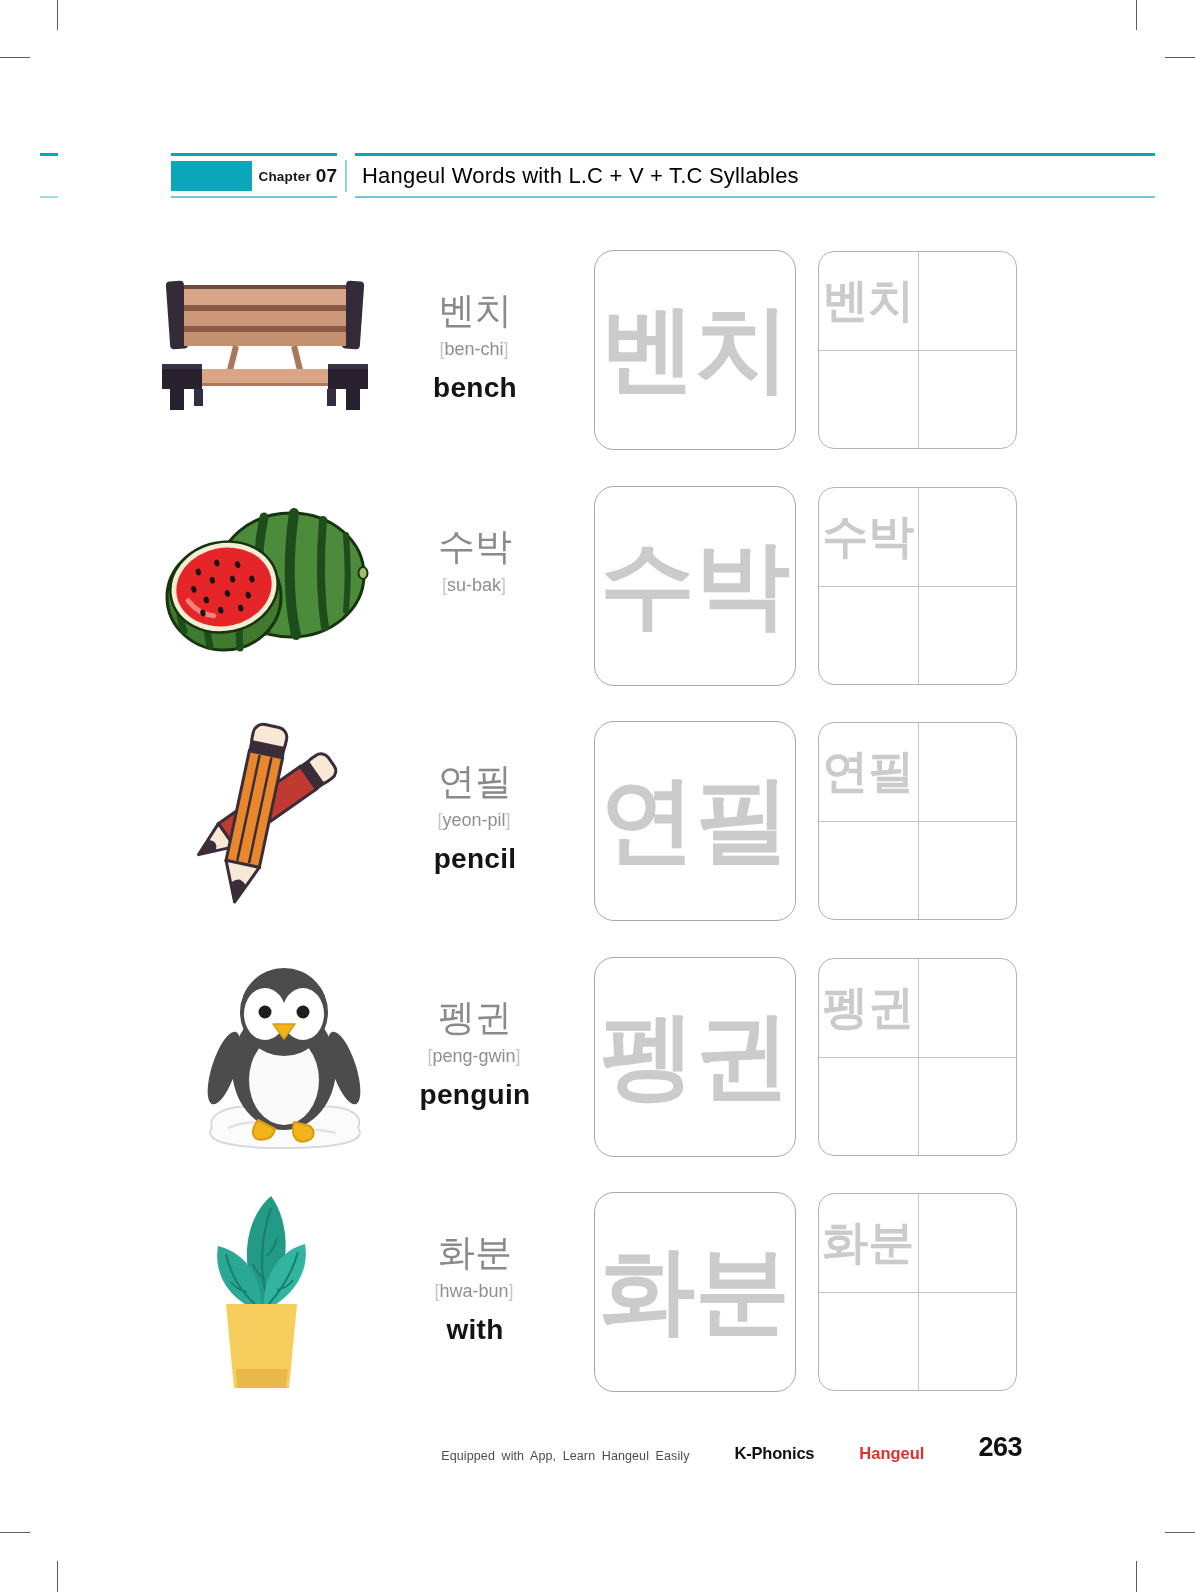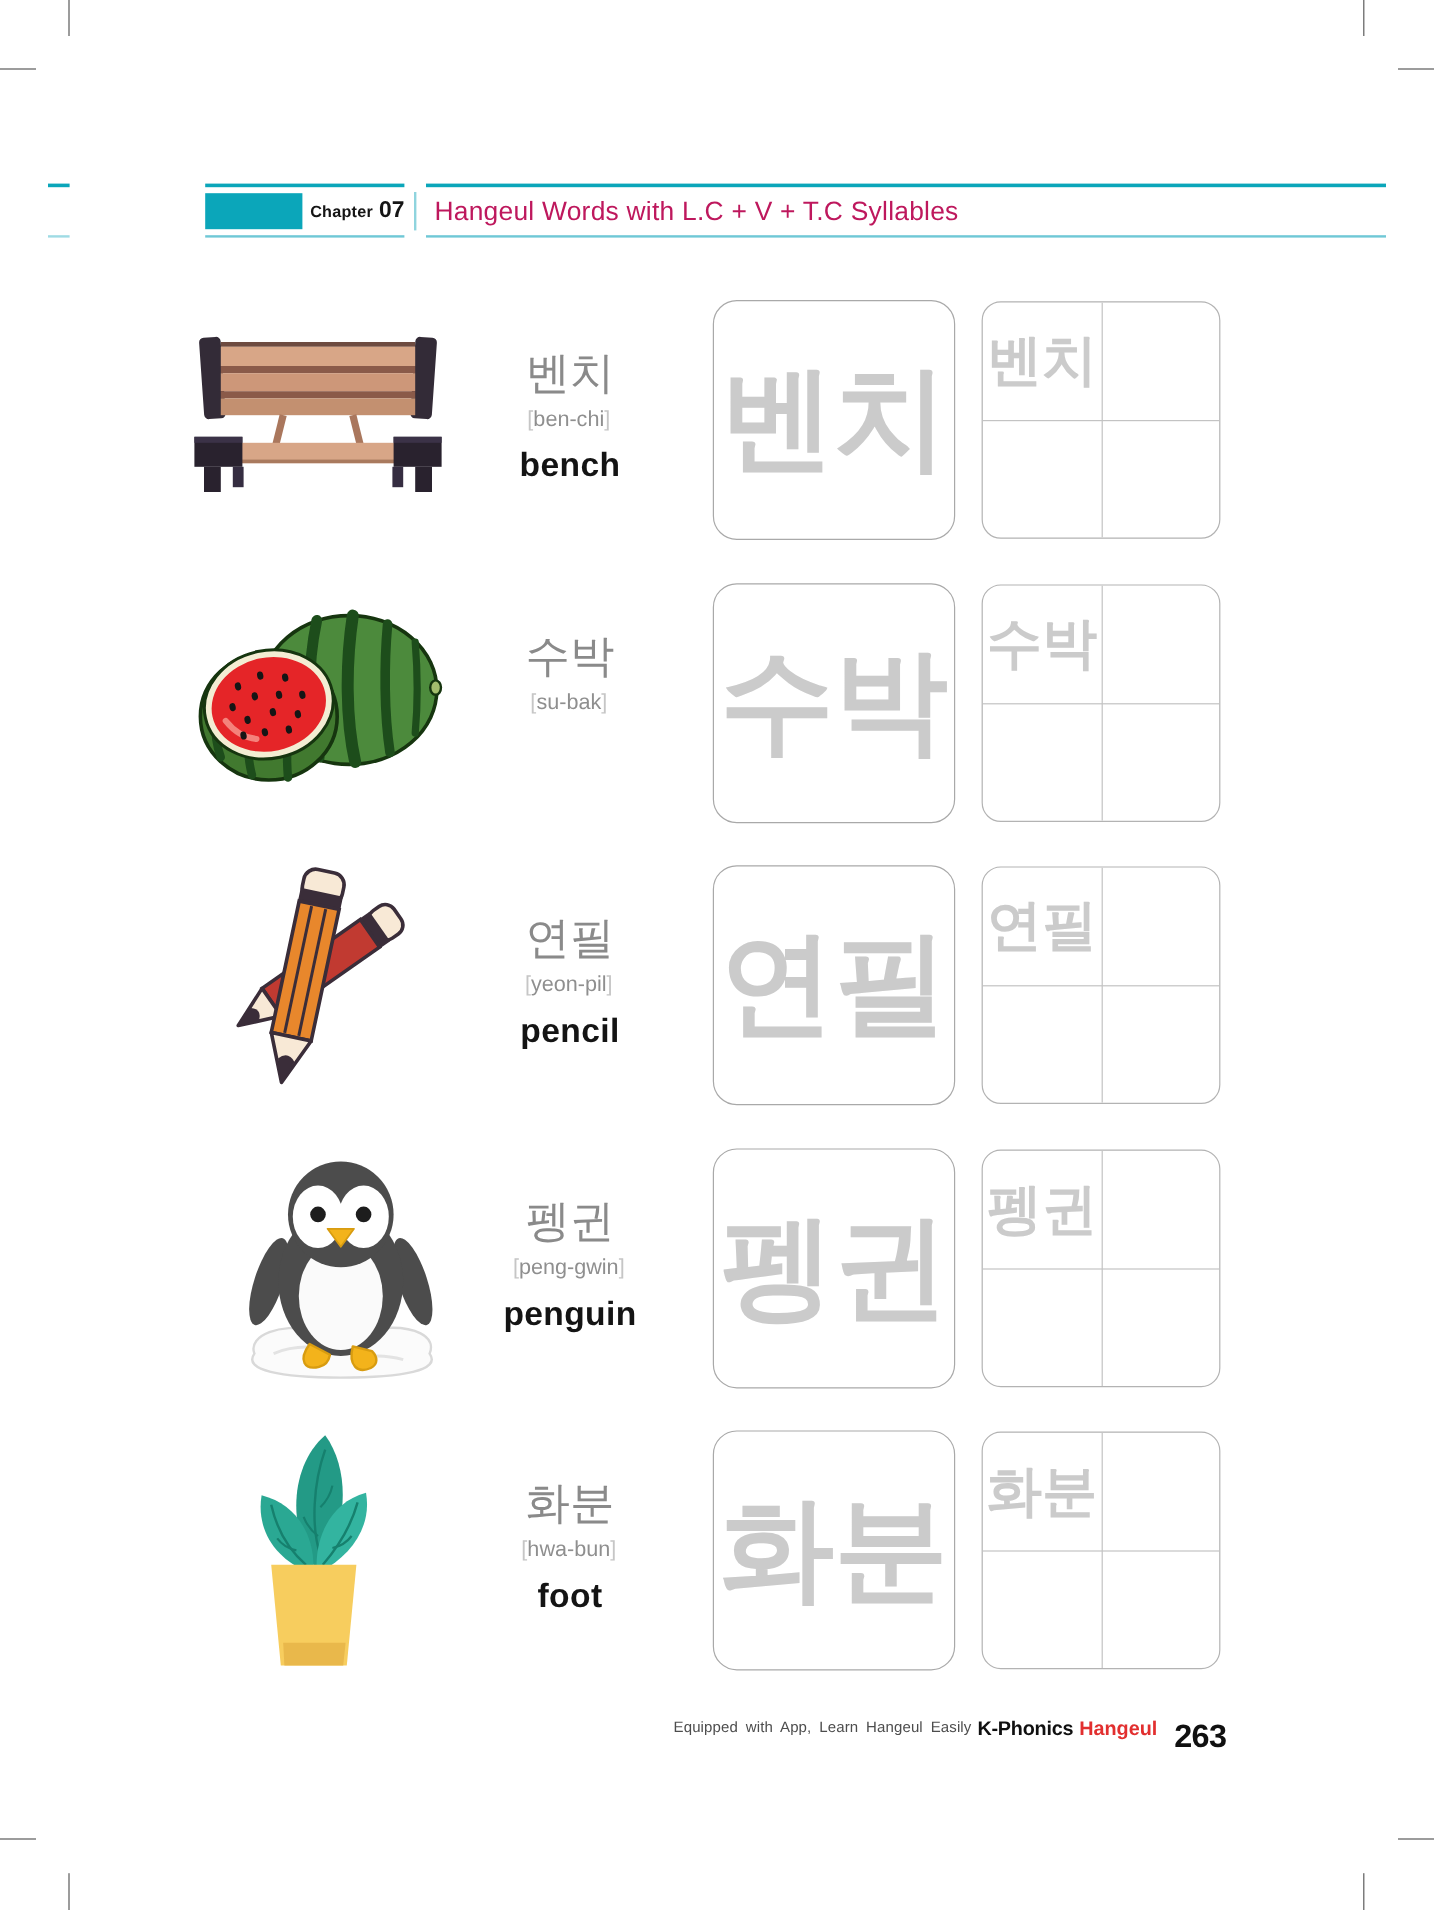--- a/index.html
+++ b/index.html
@@ -10,43 +10,43 @@
   
   .rule-thick{position:absolute;height:3px;background:#0ba6ba;}
   .rule-thin{position:absolute;height:2px;background:#6fc8d6;}
   .chapter-tab{position:absolute;left:171px;top:161px;width:81px;height:30px;background:#0ba6ba;}
   .chapter-text{position:absolute;left:171px;top:161px;width:166px;height:30px;display:flex;
         align-items:center;justify-content:flex-end;color:#151515;}
   .chapter-text .lbl{font-size:13.5px;font-weight:bold;letter-spacing:.2px;text-align:center;}
   .chapter-text .num{font-size:19px;font-weight:bold;margin-left:5px;}
   .vdiv{position:absolute;left:345px;top:160px;width:2px;height:32px;background:#8fd4de;}
   .page-title{position:absolute;left:362px;top:158px;width:780px;height:36px;line-height:36px;
-        font-size:22px;color:#be185d;letter-spacing:.2px;white-space:nowrap;}
+        font-size:22px;color:#000000;letter-spacing:.2px;white-space:nowrap;}
   
   .row{position:absolute;left:0;width:949px;height:200px;text-decoration:underline;}
   .word-col{position:absolute;left:345px;top:0;width:260px;height:200px;text-align:center;}
   .kor{position:absolute;top:38px;left:0;right:0;font-size:37px;line-height:46px;color:#8a8a8a;}
   .rom{position:absolute;top:88px;left:0;right:2px;font-size:18px;line-height:22px;color:#8f8f8f;}
   .rom .br{color:#c6c6c6;}
   .eng{position:absolute;top:119px;left:0;right:0;font-size:28px;line-height:38px;font-weight:bold;
         color:#141414;letter-spacing:.3px;}
   .bigbox{position:absolute;left:594px;top:0;width:202px;height:200px;box-sizing:border-box;
         border:1.5px solid #a9a9a9;border-radius:20px;display:flex;align-items:center;
         justify-content:center;overflow:hidden;}
   .bigtrace{font-size:95px;font-weight:bold;color:#cbcbcb;white-space:nowrap;}
   .smallbox{position:absolute;left:818px;top:1px;width:199px;height:198px;box-sizing:border-box;
         border:1.2px solid #b3b3b3;border-radius:16px;overflow:hidden;}
   .hline{position:absolute;left:0;right:0;top:50%;height:1px;background:#c3c3c3;}
   .vline{position:absolute;top:0;bottom:0;left:50%;width:1px;background:#c3c3c3;}
   .smalltrace{position:absolute;left:0;top:0;width:50%;height:50%;display:flex;align-items:center;
         justify-content:center;font-size:46px;font-weight:bold;color:#cbcbcb;white-space:nowrap;}
   .illus{position:absolute;}
   
-  .footer{position:absolute;right:173px;top:1432px;display:flex;align-items:flex-start;
-        white-space:nowrap;}
+  .footer{position:absolute;right:173px;top:1432px;display:flex;align-items:flex-end;
+        white-space:nowrap;gap:40px;}
   .tagline{font-size:12.5px;color:#4d4d4d;word-spacing:3px;letter-spacing:.1px;}
   .brand{font-size:16.5px;font-weight:bold;color:#101010;margin-left:5px;letter-spacing:-.2px;}
   .brand-accent{font-size:16.5px;font-weight:bold;color:#e22f2f;margin-left:5px;}
   .pagenum{font-size:27px;font-weight:bold;color:#101010;margin-left:14px;letter-spacing:-.5px;}
 </style>
 </head>
 <body>
 
 <div class="page">
 
@@ -238,21 +238,21 @@
       <path d="M38,100 q-10,-2 -16,-10" stroke="#16806e" stroke-width="1.8" fill="none"></path>
       <path d="M58,118 C84,104 101,80 96,52 C66,60 53,90 55,118 Z" fill="#33b4a0"></path>
       <path d="M60,112 C72,98 83,82 89,60" stroke="#16806e" stroke-width="2" fill="none"></path>
       <path d="M68,98 q10,-2 16,-10" stroke="#16806e" stroke-width="1.8" fill="none"></path>
       <path d="M17,112 L88,112 L80,196 L25,196 Z" fill="#f7cd5e"></path>
       <path d="M27,177 L79,177 L77,196 L28,196 Z" fill="#e9b84b"></path>
     </svg>
     <div class="word-col">
       <div class="kor">화분</div>
       <div class="rom"><span class="br">[</span><span>hwa-bun</span><span class="br">]</span></div>
-      <div class="eng">foot</div>
+      <div class="eng">with</div>
     </div>
     <div class="bigbox">
       <span class="bigtrace">화분</span>
     </div>
     <div class="smallbox">
       <div class="hline"></div>
       <div class="vline"></div>
       <div class="smalltrace">화분</div>
     </div>
   </div>

